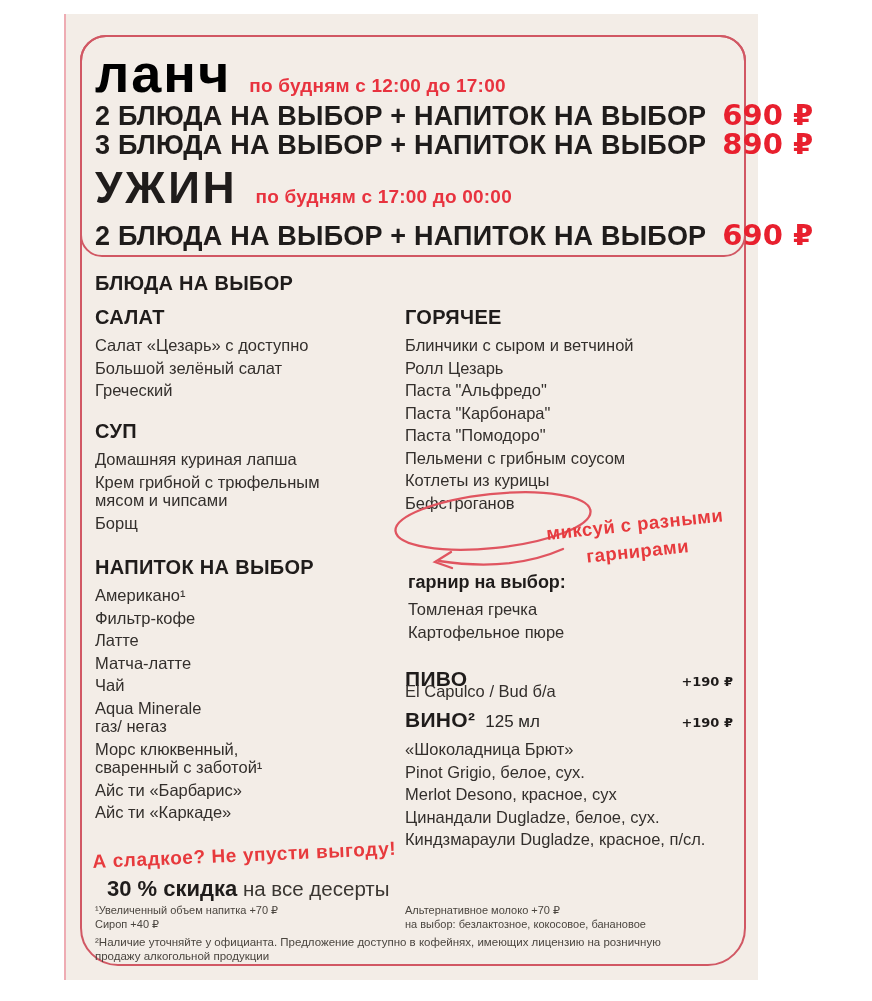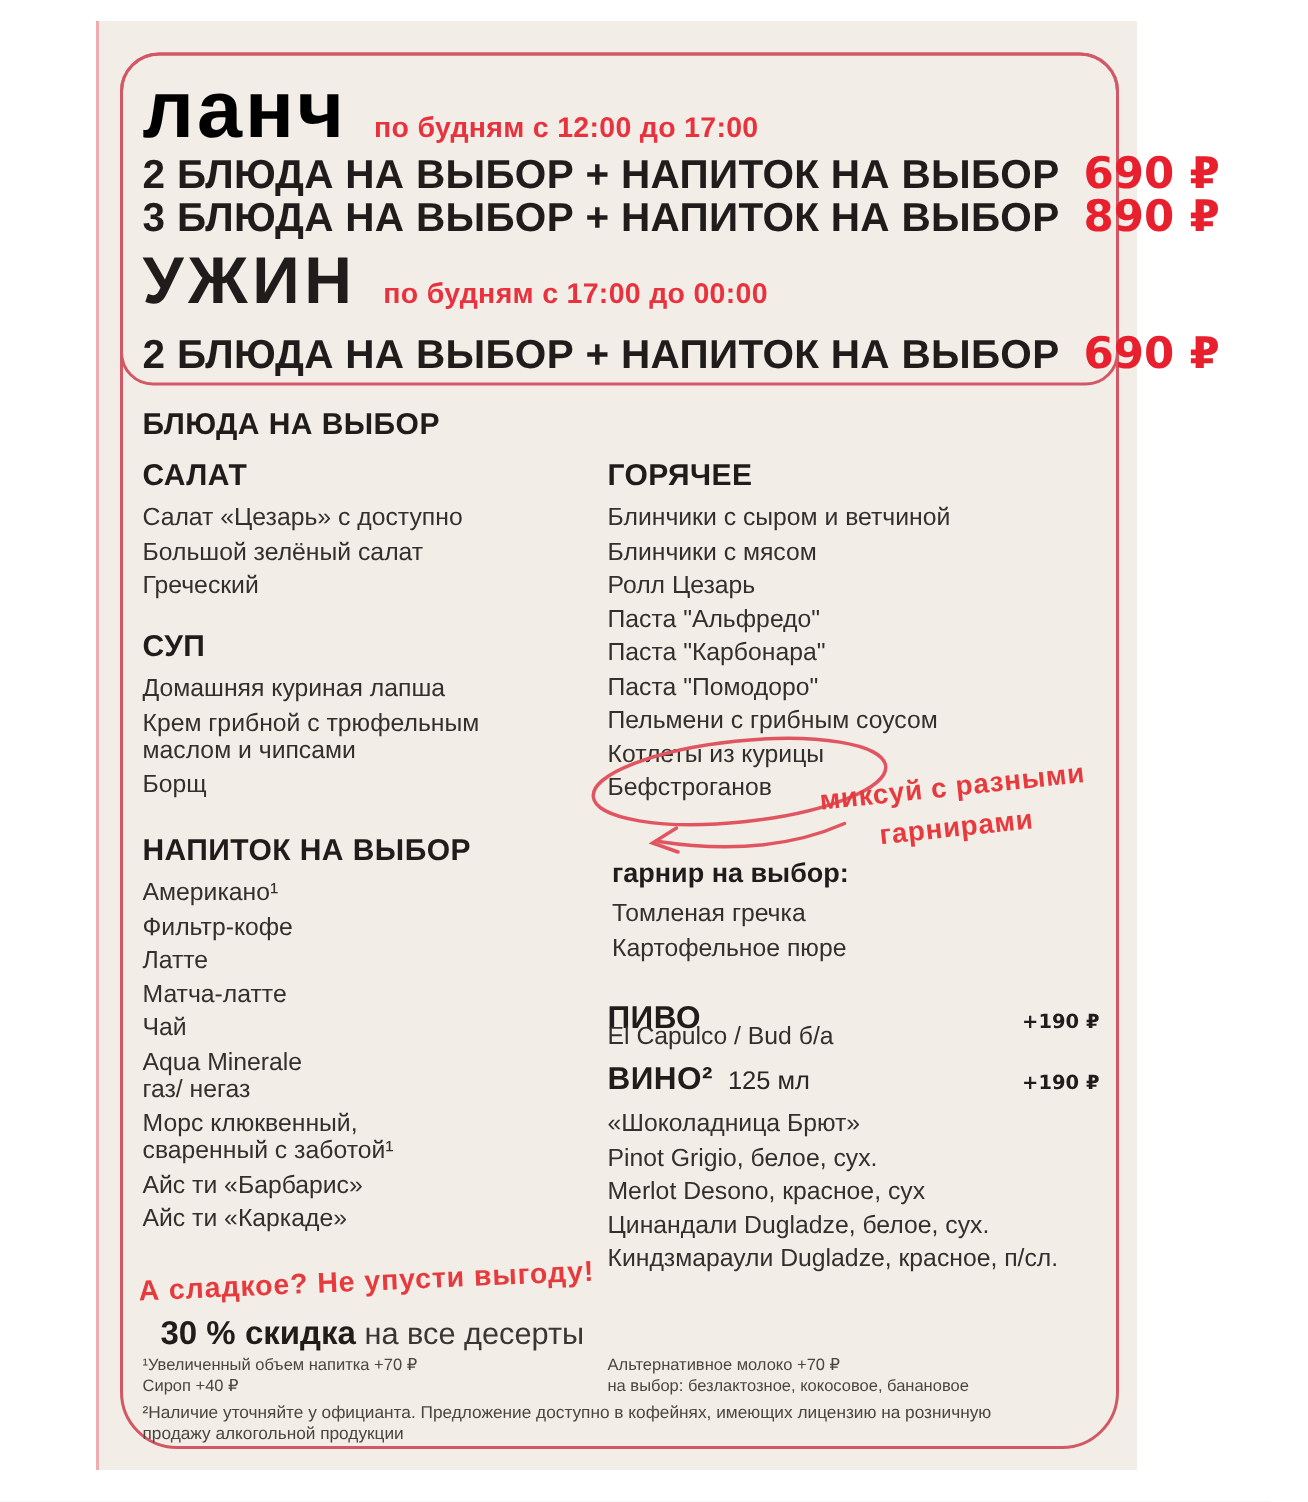--- a/index.html
+++ b/index.html
@@ -78,21 +78,21 @@
 <div class="abs list" style="left:95px;top:336px;width:300px;">
     <div class="item">Салат «Цезарь» с доступно</div>
     <div class="item">Большой зелёный салат</div>
     <div class="item">Греческий</div>
   </div>
 
 <div class="abs sec-title" style="left:95px;top:420px;">СУП</div>
 <div class="abs list" style="left:95px;top:450px;width:300px;">
     <div class="item">Домашняя куриная лапша</div>
     <div class="item">Крем грибной с трюфельным
-маслом и чипсами</div>
+мясом и чипсами</div>
     <div class="item">Борщ</div>
   </div>
 
 <div class="abs sec-title" style="left:95px;top:556px;">НАПИТОК НА ВЫБОР</div>
 <div class="abs list" style="left:95px;top:586px;width:300px;">
     <div class="item">Американо¹</div>
     <div class="item">Фильтр-кофе</div>
     <div class="item">Латте</div>
     <div class="item">Матча-латте</div>
     <div class="item">Чай</div>
@@ -108,21 +108,20 @@
 <div class="abs discount" style="left:95px;top:876px;white-space:nowrap;margin-left:12px;">
   <b>30 % скидка</b><span> на все десерты</span>
 </div>
 <div class="abs footnote" style="left:95px;top:904px;">¹Увеличенный объем напитка +70 ₽
 Сироп +40 ₽</div>
 <div class="abs footnote bottom-footnote" style="left:95px;top:935px;">²Наличие уточняйте у официанта. Предложение доступно в кофейнях, имеющих лицензию на розничную продажу алкогольной продукции</div>
 
 <div class="abs sec-title" style="left:405px;top:306px;">ГОРЯЧЕЕ</div>
 <div class="abs list" style="left:405px;top:336px;width:330px;">
     <div class="item">Блинчики с сыром и ветчиной</div>
-    <div class="item">Блинчики с мясом</div>
     <div class="item">Ролл Цезарь</div>
     <div class="item">Паста "Альфредо"</div>
     <div class="item">Паста "Карбонара"</div>
     <div class="item">Паста "Помодоро"</div>
     <div class="item">Пельмени с грибным соусом</div>
     <div class="item">Котлеты из курицы</div>
     <div class="item">Бефстроганов</div>
   </div>
 
 <svg class="abs" style="left:393px;top:492px;overflow:visible;" width="230" height="95" viewBox="0 0 230 95">

